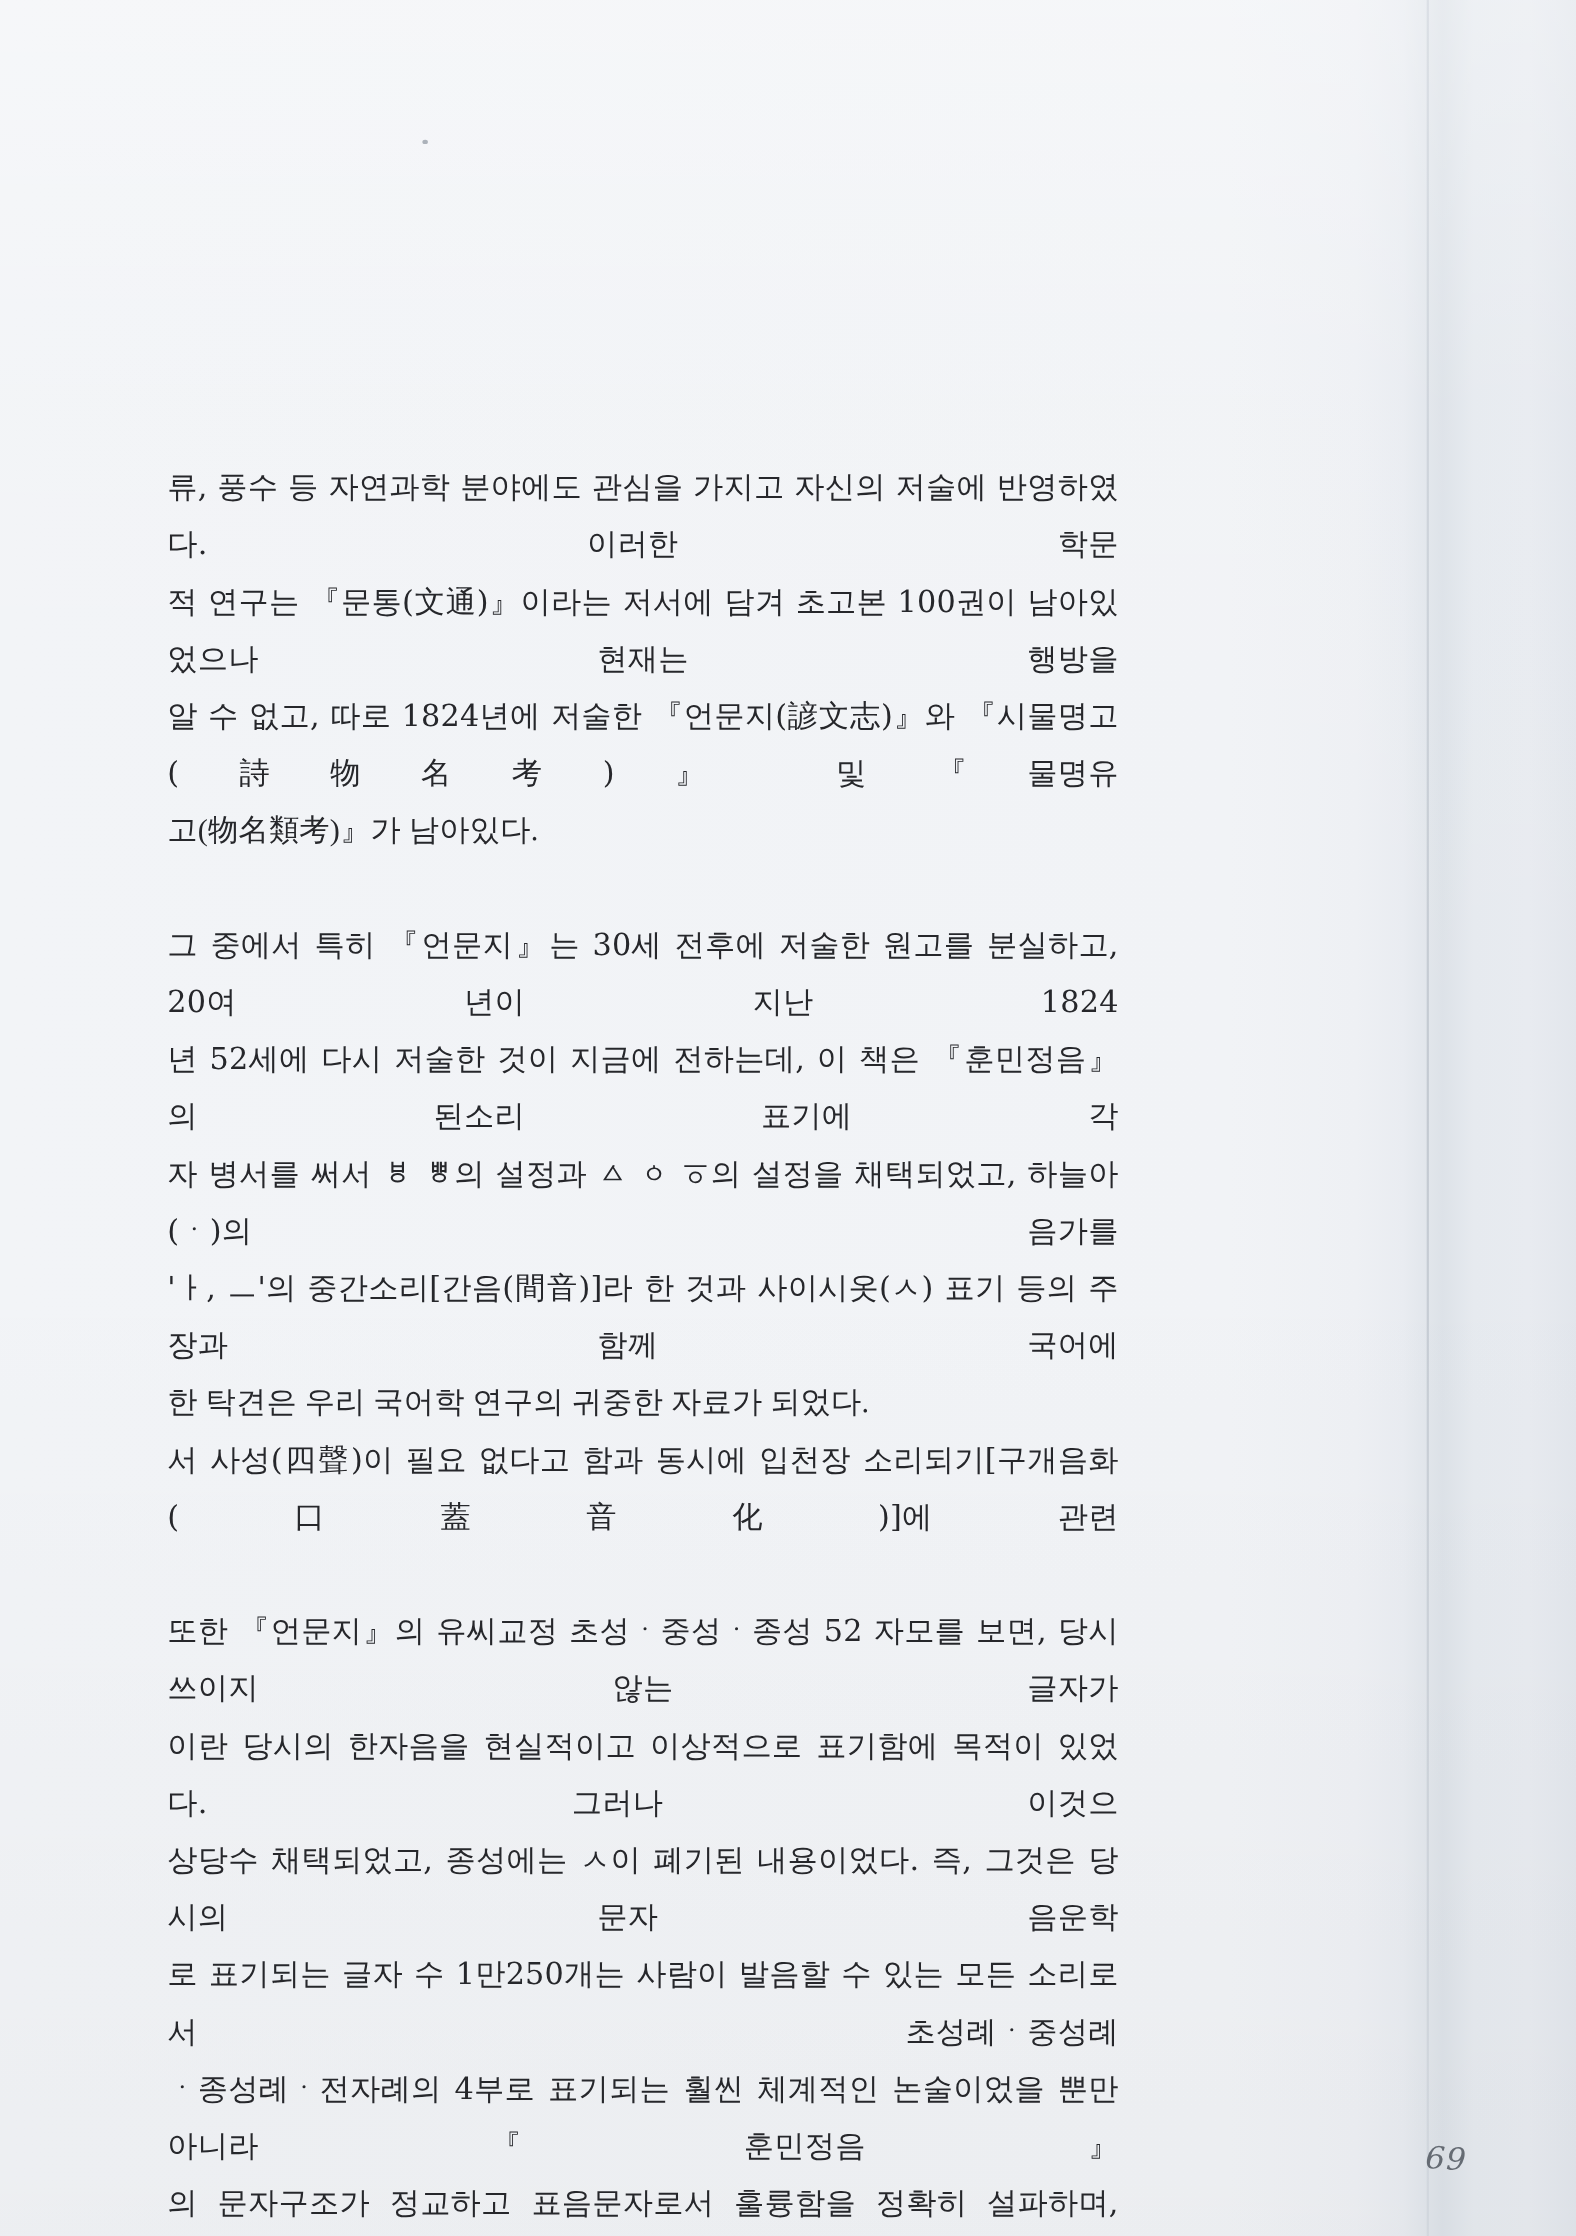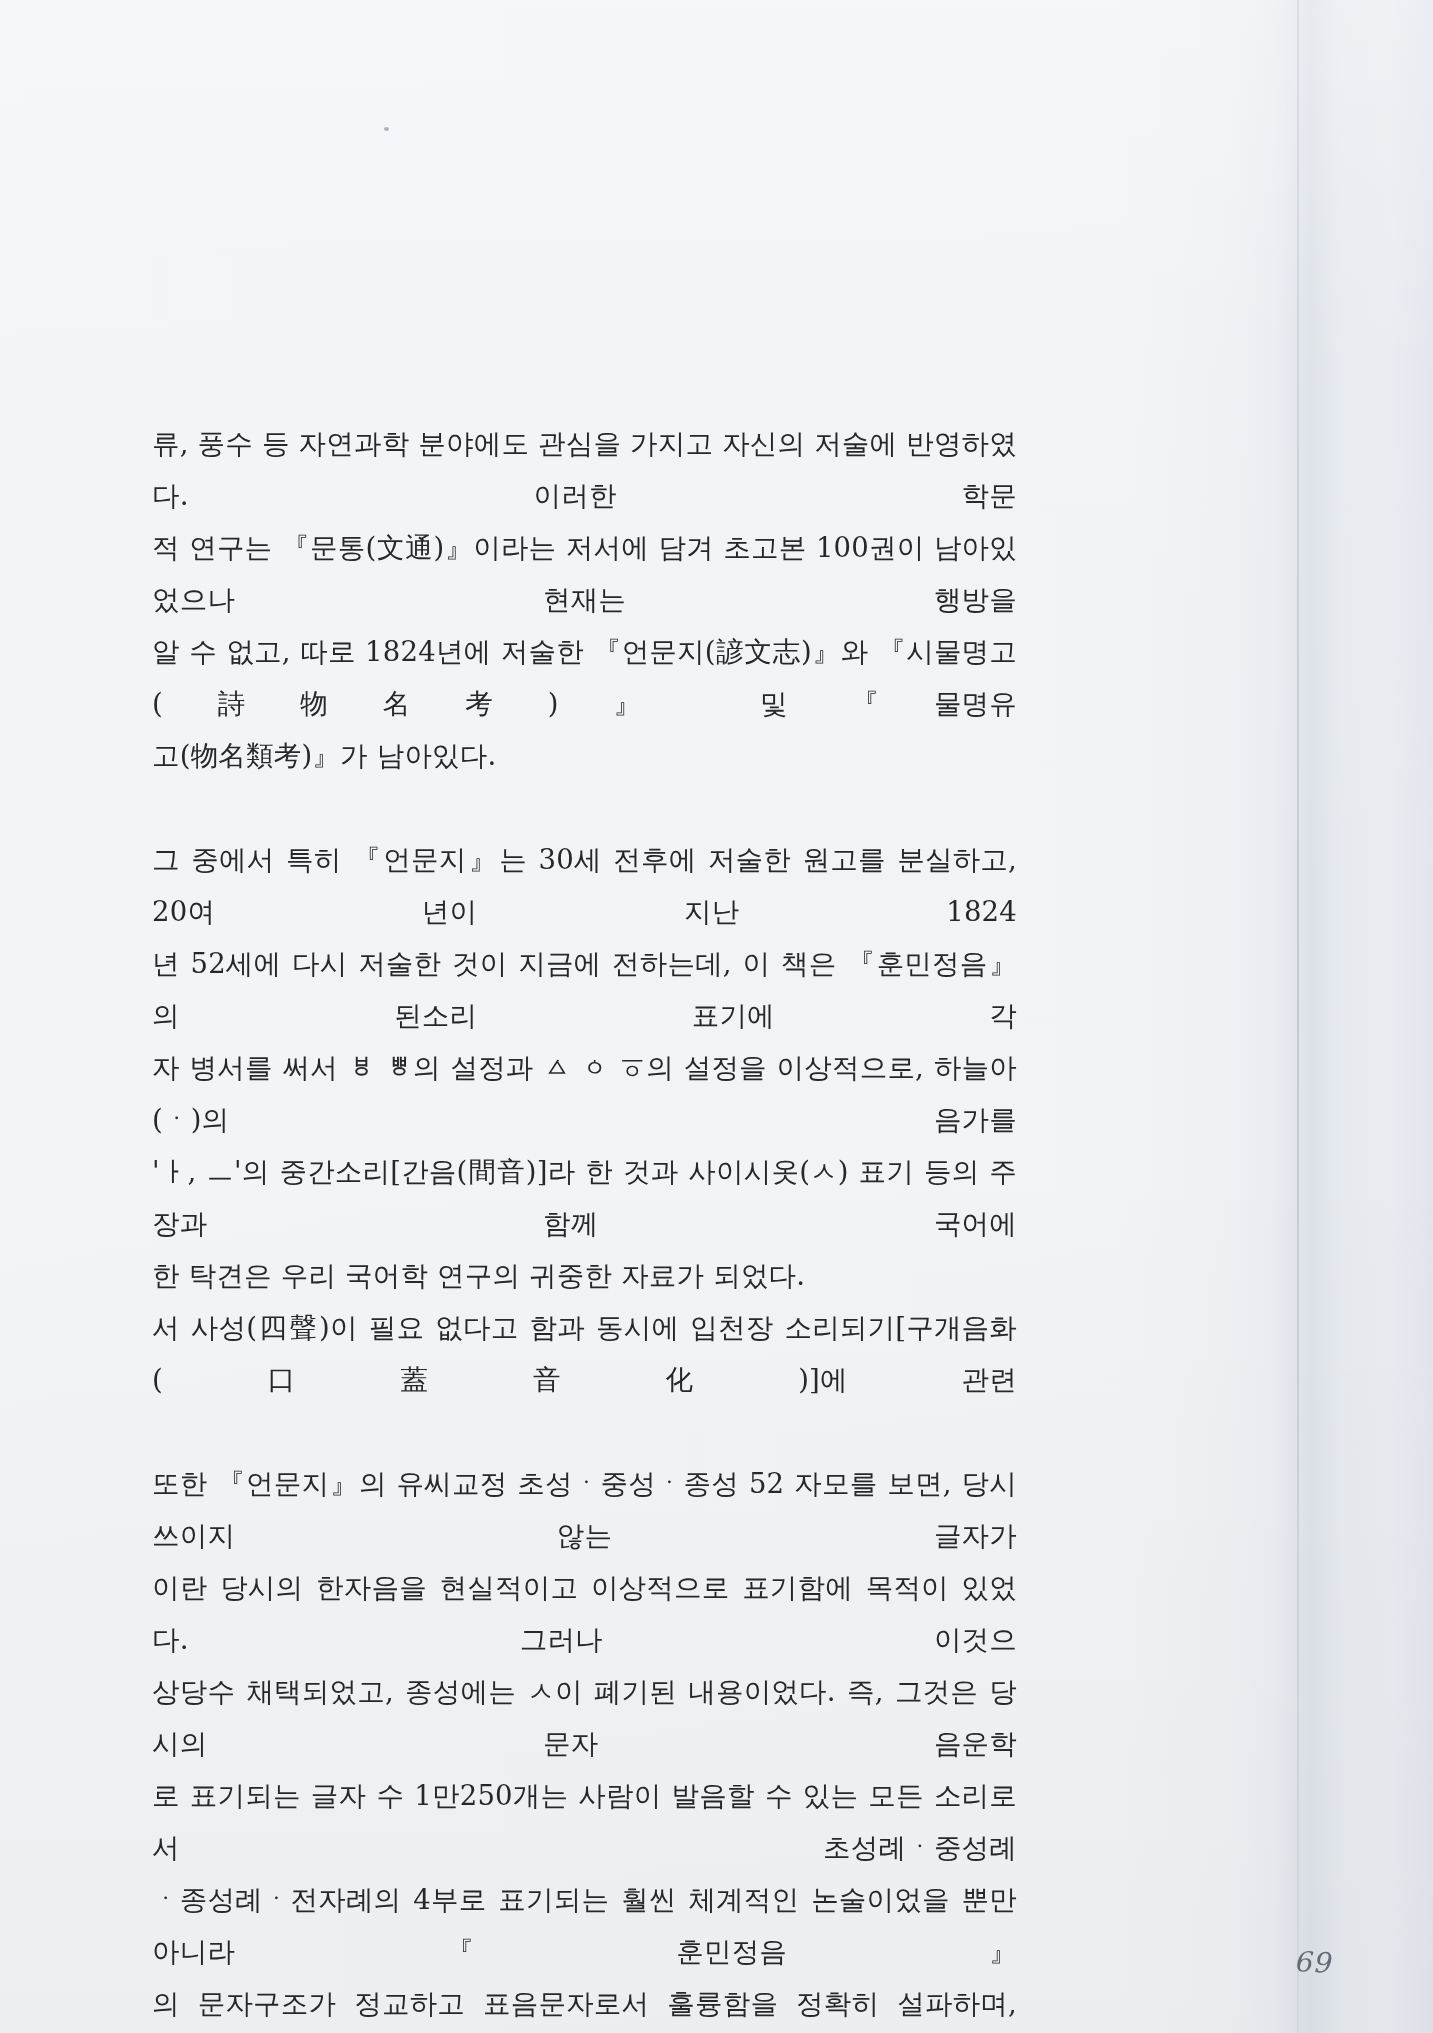--- a/index.html
+++ b/index.html
@@ -51,20 +51,21 @@
   }
   .para {
     margin: 0 16px 52px 0;
   }
   .line {
     text-align: justify;
     text-align-last: justify;
   }
   .line.para-end {
     text-align-last: left;
+    font-family: Liberation Serif, serif;
   }
   .page-number {
     position: absolute;
     left: 1296px;
     top: 1946px;
     font-size: 28px;
     color: #656b73;
     font-style: italic;
     letter-spacing: 1px;
     transform: rotate(3deg);
@@ -80,21 +81,21 @@
 <div class="text-block">
     <div class="para">
       <div class="line">류, 풍수 등 자연과학 분야에도 관심을 가지고 자신의 저술에 반영하였다. 이러한 학문</div>
       <div class="line">적 연구는 『문통(文通)』이라는 저서에 담겨 초고본 100권이 남아있었으나 현재는 행방을</div>
       <div class="line">알 수 없고, 따로 1824년에 저술한 『언문지(諺文志)』와 『시물명고(詩物名考)』 및 『물명유</div>
       <div class="line para-end">고(物名類考)』가 남아있다.</div>
     </div>
     <div class="para">
       <div class="line">그 중에서 특히 『언문지』는 30세 전후에 저술한 원고를 분실하고, 20여 년이 지난 1824</div>
       <div class="line">년 52세에 다시 저술한 것이 지금에 전하는데, 이 책은 『훈민정음』의 된소리 표기에 각</div>
-      <div class="line">자 병서를 써서 ㅸ ㅹ의 설정과 ㅿ ㆁ ㆆ의 설정을 이상적으로, 하늘아(ㆍ)의 음가를</div>
+      <div class="line">자 병서를 써서 ㅸ ㅹ의 설정과 ㅿ ㆁ ㆆ의 설정을 채택되었고, 하늘아(ㆍ)의 음가를</div>
       <div class="line">'ㅏ, ㅡ'의 중간소리[간음(間音)]라 한 것과 사이시옷(ㅅ) 표기 등의 주장과 함께 국어에</div>
       <div class="line para-end">한 탁견은 우리 국어학 연구의 귀중한 자료가 되었다.</div>
       <div class="line">서 사성(四聲)이 필요 없다고 함과 동시에 입천장 소리되기[구개음화(口蓋音化)]에 관련</div>
     </div>
     <div class="para">
       <div class="line">또한 『언문지』의 유씨교정 초성ㆍ중성ㆍ종성 52 자모를 보면, 당시 쓰이지 않는 글자가</div>
       <div class="line">이란 당시의 한자음을 현실적이고 이상적으로 표기함에 목적이 있었다. 그러나 이것으</div>
       <div class="line">상당수 채택되었고, 종성에는 ㅅ이 폐기된 내용이었다. 즉, 그것은 당시의 문자 음운학</div>
       <div class="line">로 표기되는 글자 수 1만250개는 사람이 발음할 수 있는 모든 소리로서 초성례ㆍ중성례</div>
       <div class="line">ㆍ종성례ㆍ전자례의 4부로 표기되는 훨씬 체계적인 논술이었을 뿐만 아니라 『훈민정음』</div>

